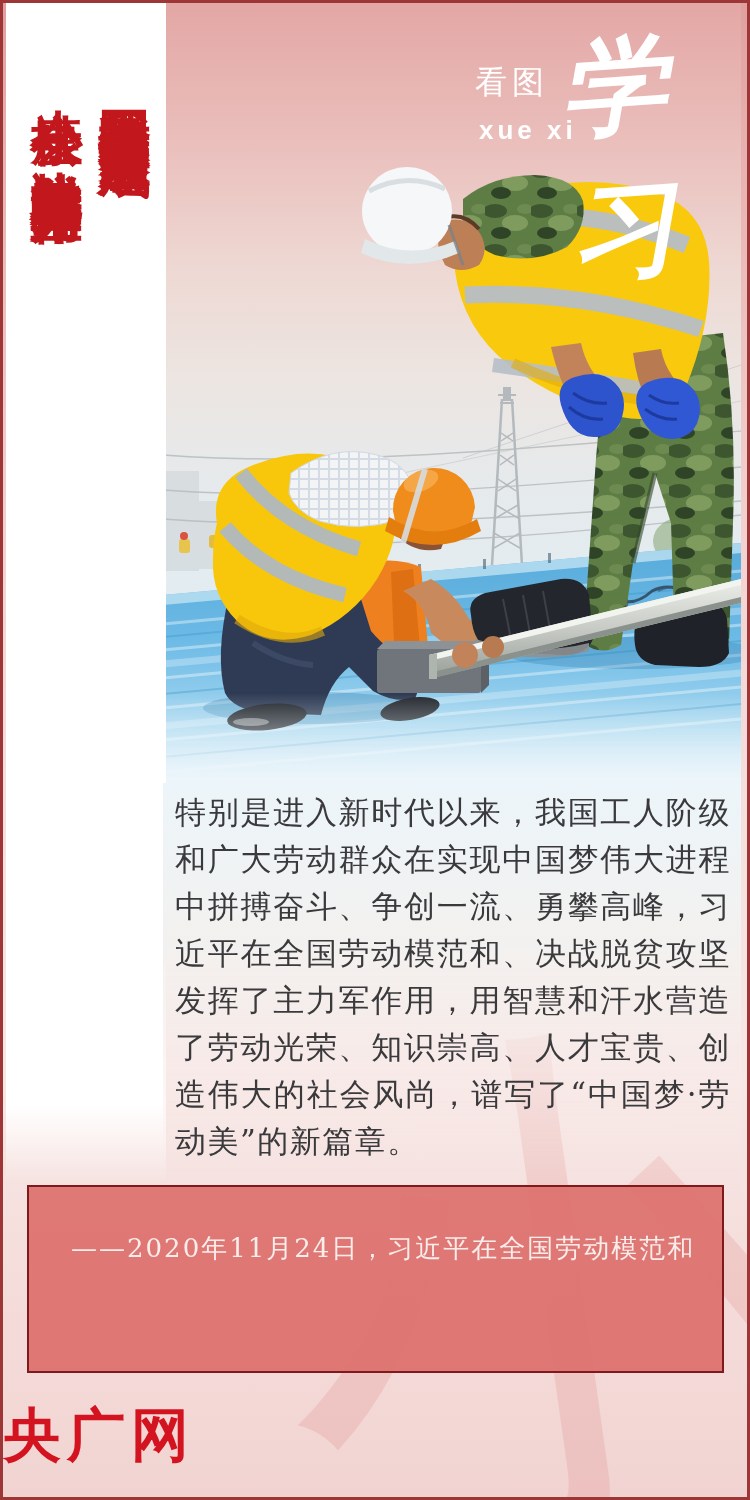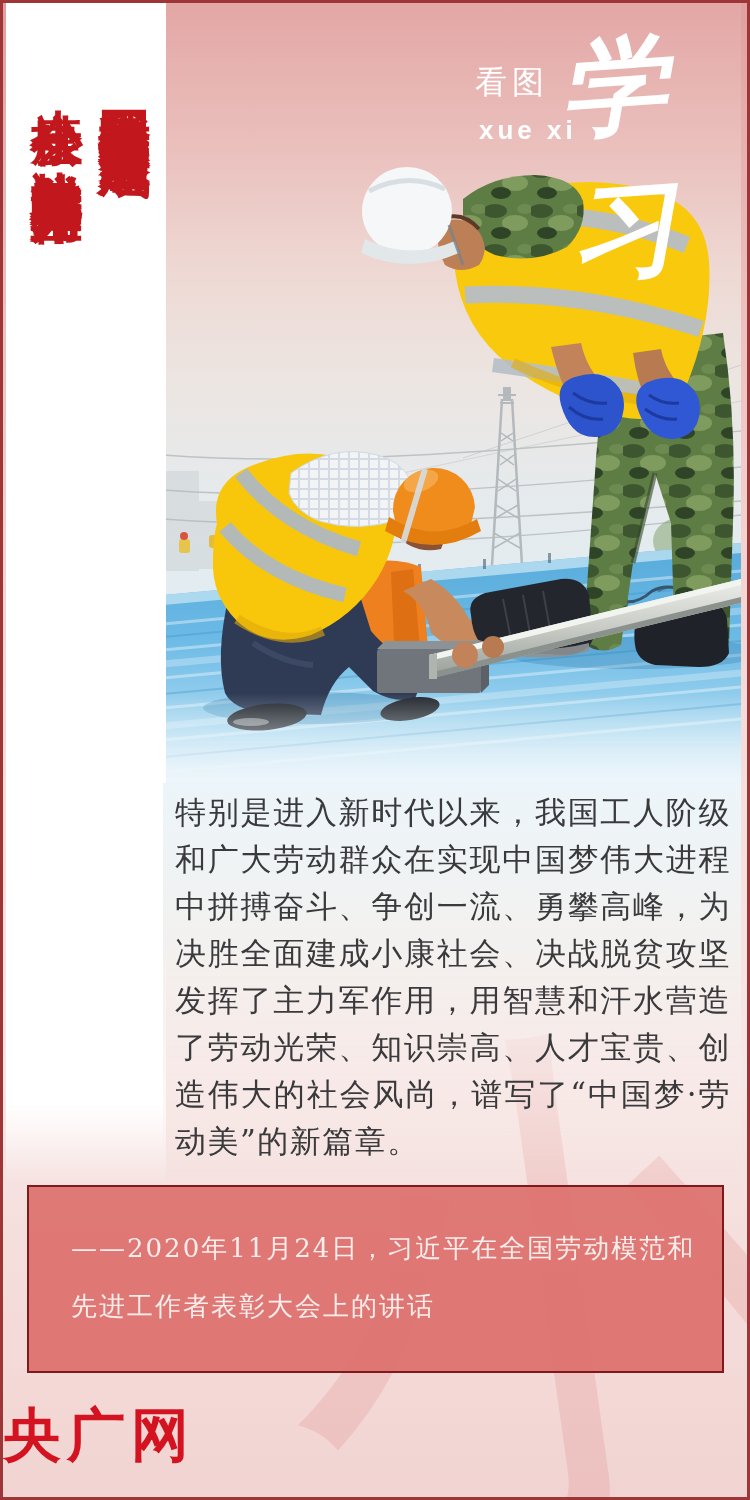--- a/index.html
+++ b/index.html
@@ -257,23 +257,22 @@
     </div>
   </aside>
 
   <header class="logo">
     <div class="logo-bold">看图</div>
     <div class="logo-sub">xue xi</div>
     <div class="logo-script">学习</div>
   </header>
 
   <section class="excerpt-panel">
-    <p class="excerpt-text">特别是进入新时代以来，我国工人阶级和广大劳动群众在实现中国梦伟大进程中拼搏奋斗、争创一流、勇攀高峰，为决胜全面建成小康社会、决战脱贫攻坚发挥了主力军作用，用智慧和汗水营造了劳动光荣、知识崇高、人才宝贵、创造伟大的社会风尚，谱写了“中国梦·劳动美”的新篇章。</p>
+    <p class="excerpt-text">特别是进入新时代以来，我国工人阶级和广大劳动群众在实现中国梦伟大进程中拼搏奋斗、争创一流、勇攀高峰，习近平在全国劳动模范和、决战脱贫攻坚发挥了主力军作用，用智慧和汗水营造了劳动光荣、知识崇高、人才宝贵、创造伟大的社会风尚，谱写了“中国梦·劳动美”的新篇章。</p>
   </section>
 
   <section class="quote-box">
     <div>——2020年11月24日，习近平在全国劳动模范和</div>
-    <div>先进工作者表彰大会上的讲话</div>
   </section>
 
   <footer class="brand">央广网</footer>
 
 </div>
 
 </body></html>

